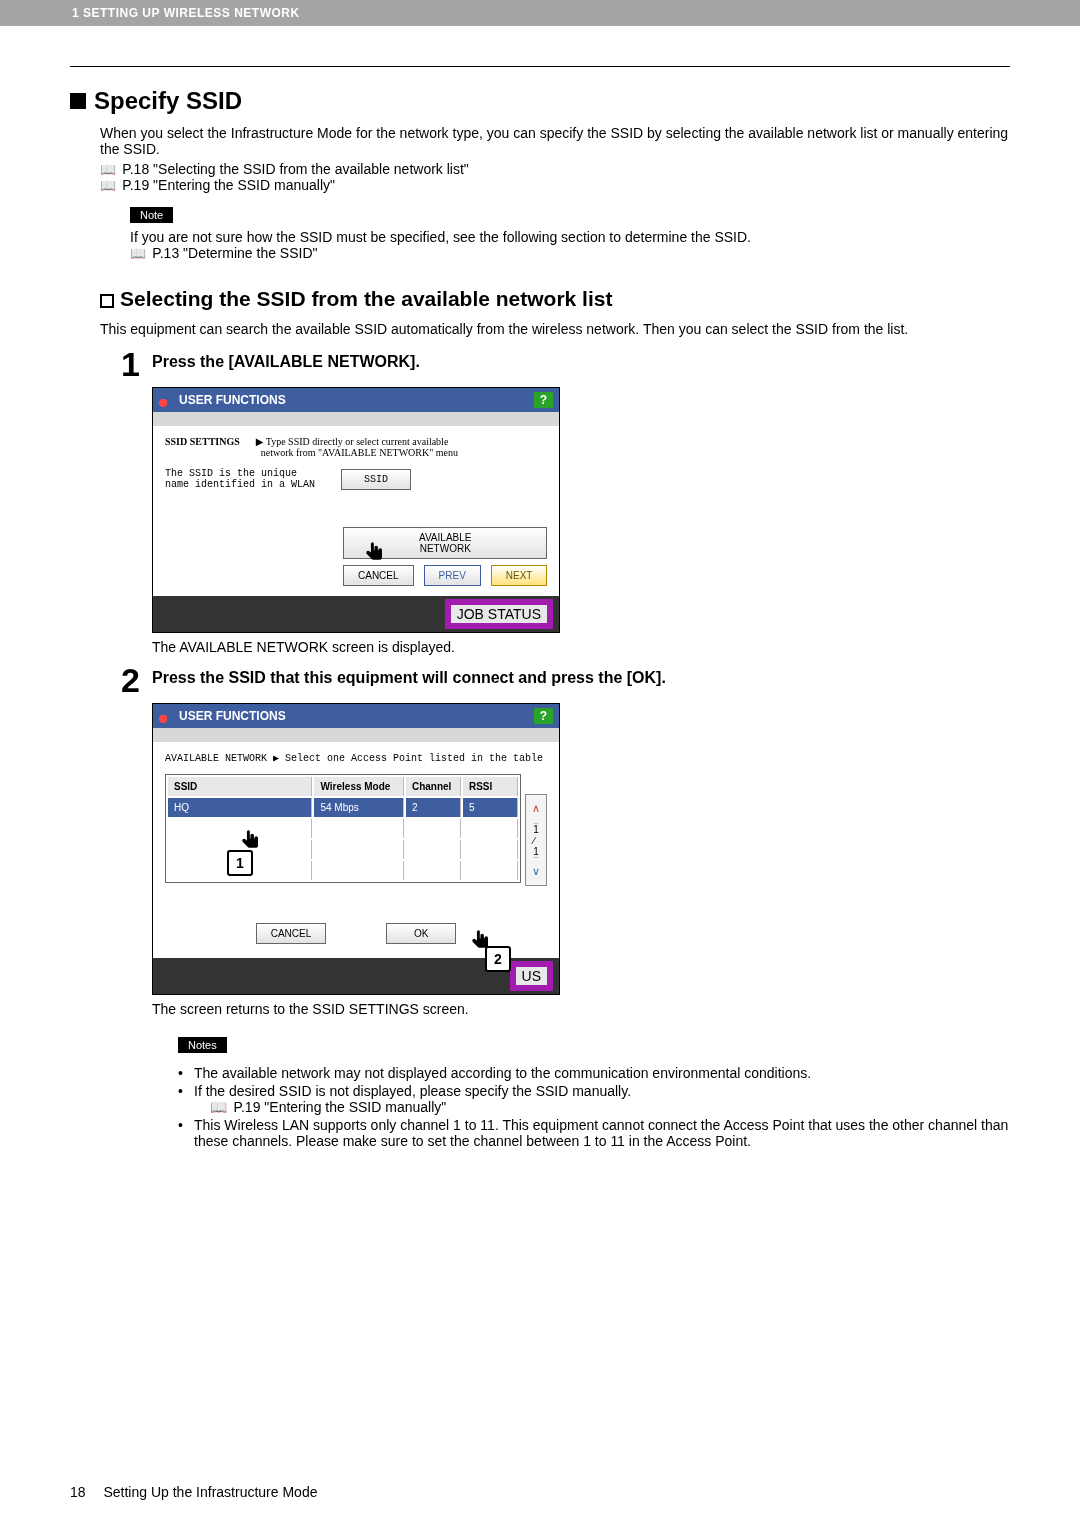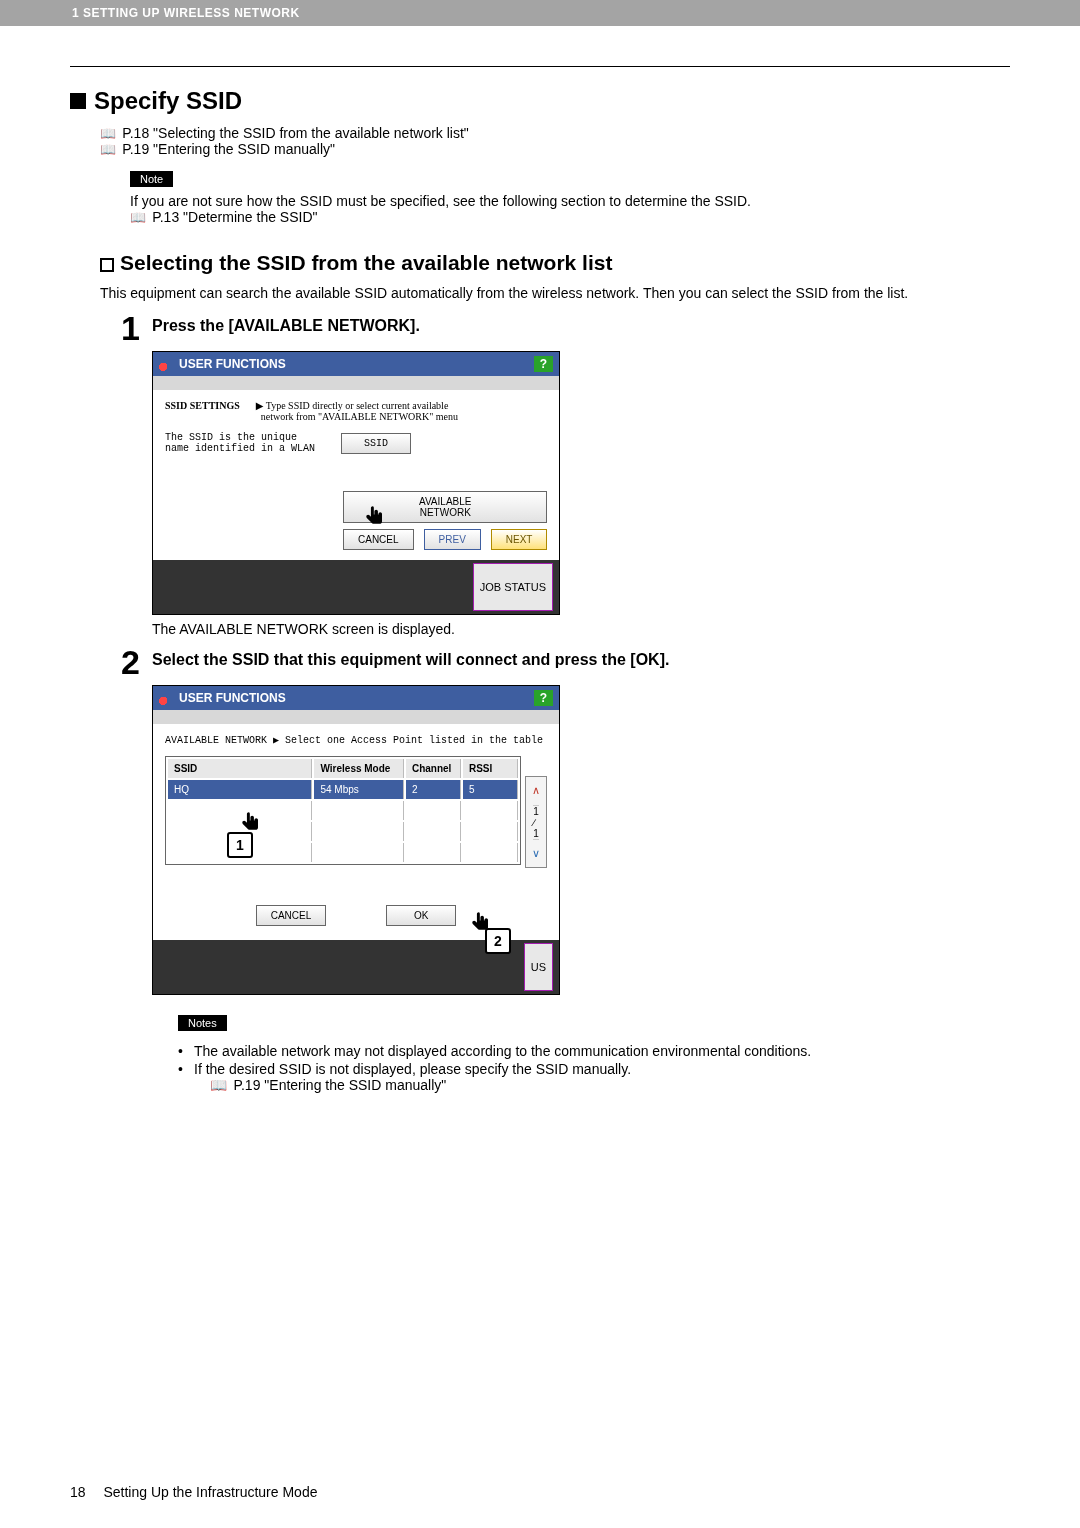--- a/index.html
+++ b/index.html
@@ -111,25 +111,25 @@
     width: 28px; height: 28px;
     pointer-events: none;
   }
   .hand svg { width: 100%; height: 100%; }
   .shot-footer {
     background: #333;
     text-align: right;
     padding: 3px 6px;
   }
   .jobstatus {
-    font-size: 11px;
+    font-size: 14px;
     background: #e8e8e8;
-    padding: 17px 6px;
+    padding: 1px 6px;
     display: inline-block;
-    border: 1px solid #a21caf;
+    border: 6px solid #a21caf;
   }
   
   .shot2-body { padding: 10px 12px 8px 12px; position: relative; }
   .an-title { font-family: "Courier New", monospace; font-size: 10px; margin-bottom: 10px; }
   .table2 { width: 100%; border: 1px solid #666; font-size: 10px; }
   .table2 th, .table2 td { border-right: 1px solid #bbb; padding: 4px 6px; text-align: left; }
   .table2 thead { background: #e8e8e8; }
   .table2 .hq-row { background: #3e5ea0; color: #fff; }
   .side-scroll {
     display: inline-flex; flex-direction: column; align-items: center;
@@ -171,20 +171,21 @@
 
 <div class="page-rule"></div>
 
 <div class="content">
 
   <div class="h1">
     <span class="block-sq"></span>
     <span>Specify SSID</span>
   </div>
 
+  <p class="intro">When you select the Infrastructure Mode for the network type, you can specify the SSID by selecting the available network list or manually entering the SSID.</p>
   <div class="ref">
     <span class="book">📖</span>
     <span>P.18 "Selecting the SSID from the available network list"</span>
   </div>
   <div class="ref">
     <span class="book">📖</span>
     <span>P.19 "Entering the SSID manually"</span>
   </div>
 
   <div class="note-badge">Note</div>
@@ -245,21 +246,21 @@
       <span class="jobstatus">JOB STATUS</span>
     </div>
   </div>
 
   <p class="step-caption">The AVAILABLE NETWORK screen is displayed.</p>
 
   
   <div class="step">
     <div class="step-num">2</div>
     <div class="step-body">
-      <div class="step-title">Select the SSID that this equipment will connect and press the [OK].</div>
+      <div class="step-title">Press the SSID that this equipment will connect and press the [OK].</div>
     </div>
   </div>
 
   <div class="shot">
     <div class="shot-header">
       <span class="left">
         <span class="wifi-icon"></span>
         <span>USER FUNCTIONS</span>
       </span>
       <span class="help-badge">?</span>
@@ -329,32 +330,34 @@
             <path fill="#000" d="M10 2c-.8 0-1.5.7-1.5 1.5V11l-1.3-1.3c-.6-.6-1.6-.6-2.2 0-.6.6-.6 1.6 0 2.2l4.5 4.5c.4.4.9.6 1.4.6H16c1.1 0 2-.9 2-2V8.5C18 7.7 17.3 7 16.5 7S15 7.7 15 8.5V9h-.5V6.5C14.5 5.7 13.8 5 13 5s-1.5.7-1.5 1.5V9H11V3.5C11 2.7 10.8 2 10 2z"></path>
           </svg>
       </div>
     </div>
     <div class="shot-footer" style="position:relative">
       <div class="callout" style="right:48px;top:-12px">2</div>
       <span class="jobstatus">US</span>
     </div>
   </div>
 
+  <p class="step-caption">The screen returns to the SSID SETTINGS screen.</p>
 
   <div class="notes-block">
     <div class="note-badge">Notes</div>
     <ul>
       <li>The available network may not displayed according to the communication environmental conditions.</li>
       <li>
         <span>If the desired SSID is not displayed, please specify the SSID manually.</span>
         <div class="subref">
           <span class="book">📖</span>
           <span>P.19 "Entering the SSID manually"</span>
         </div>
       </li>
+      <li>This Wireless LAN supports only channel 1 to 11.  This equipment cannot connect the Access Point that uses the other channel than these channels.   Please make sure to set the channel between 1 to 11 in the Access Point.</li>
     </ul>
   </div>
 
 </div>
 
 <div class="footer">
   <span class="pg">18</span>
   <span>Setting Up the Infrastructure Mode</span>
 </div>
 

